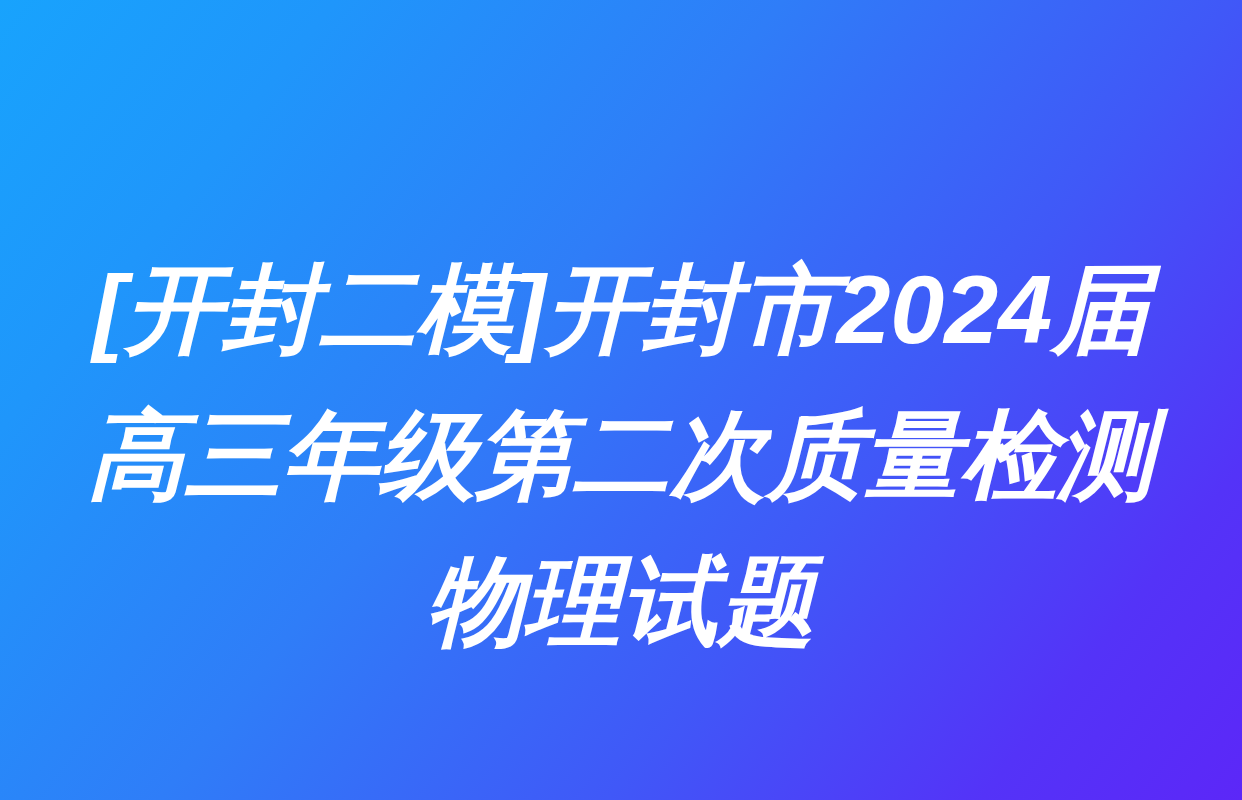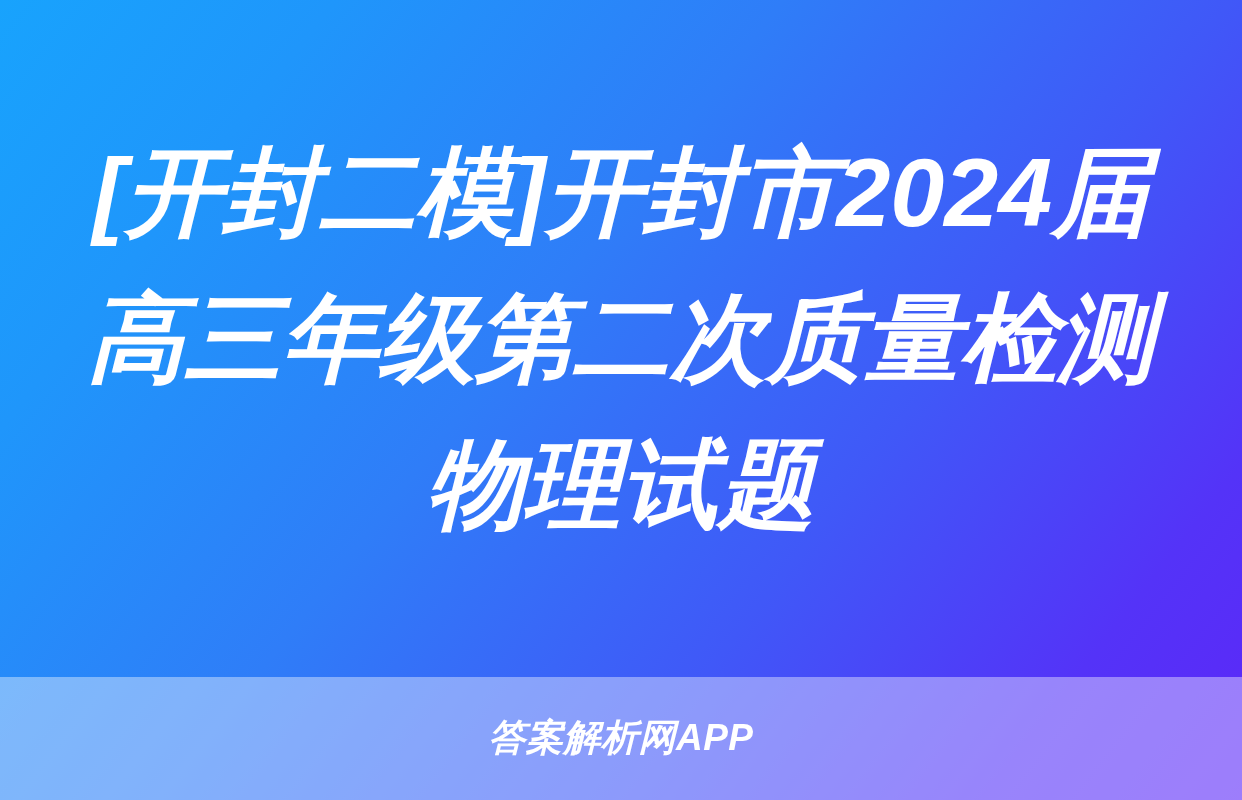--- a/index.html
+++ b/index.html
@@ -33,23 +33,23 @@
   }
 
   
   .title-area {
     position: absolute;
     left: 0;
     top: 0;
     width: 1242px;
     height: 677px;
     display: flex;
-    align-items: center;
+    align-items: flex-end;
     justify-content: center;
-    padding: 8px 58px;
+    padding: 2px 58px;
     box-sizing: border-box;
   }
 
   .title {
     width: 100%;
     margin: 0;
     color: #ffffff;
     font-family: "Liberation Sans", "DejaVu Sans", sans-serif;
     font-size: 97px;
     line-height: 146px;
@@ -92,17 +92,14 @@
 </style>
 </head>
 <body>
 
 <div class="card">
 
   <div class="title-area">
     <h1 class="title">[开封二模]开封市2024届高三年级第二次质量检测物理试题</h1>
   </div>
 
-  <div class="footer-band">
-    <div class="footer-brand">答案解析网APP</div>
-  </div>
 
 </div>
 
 </body></html>

